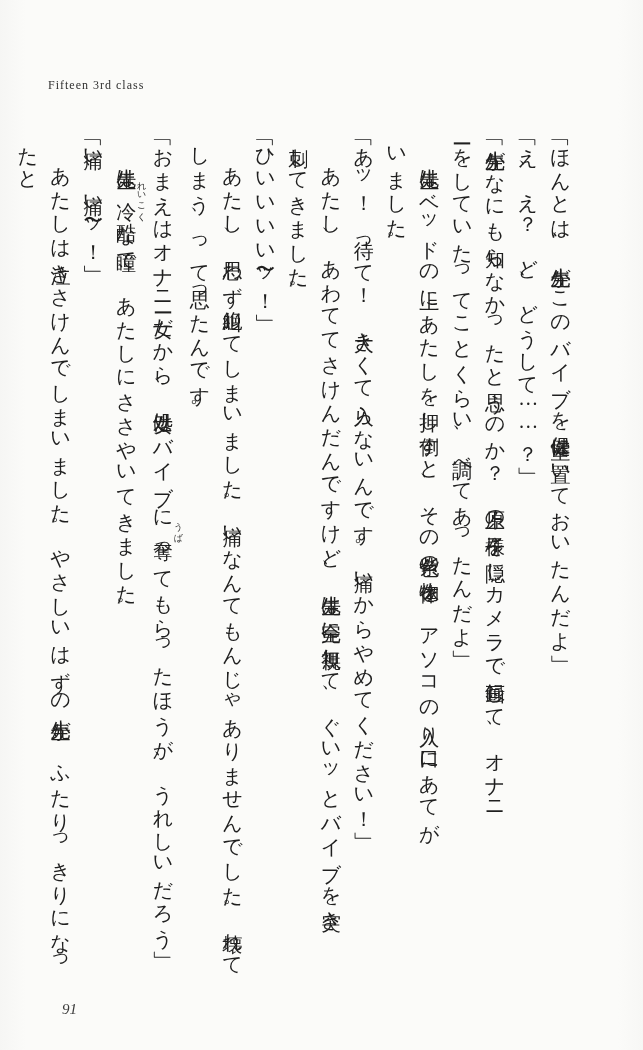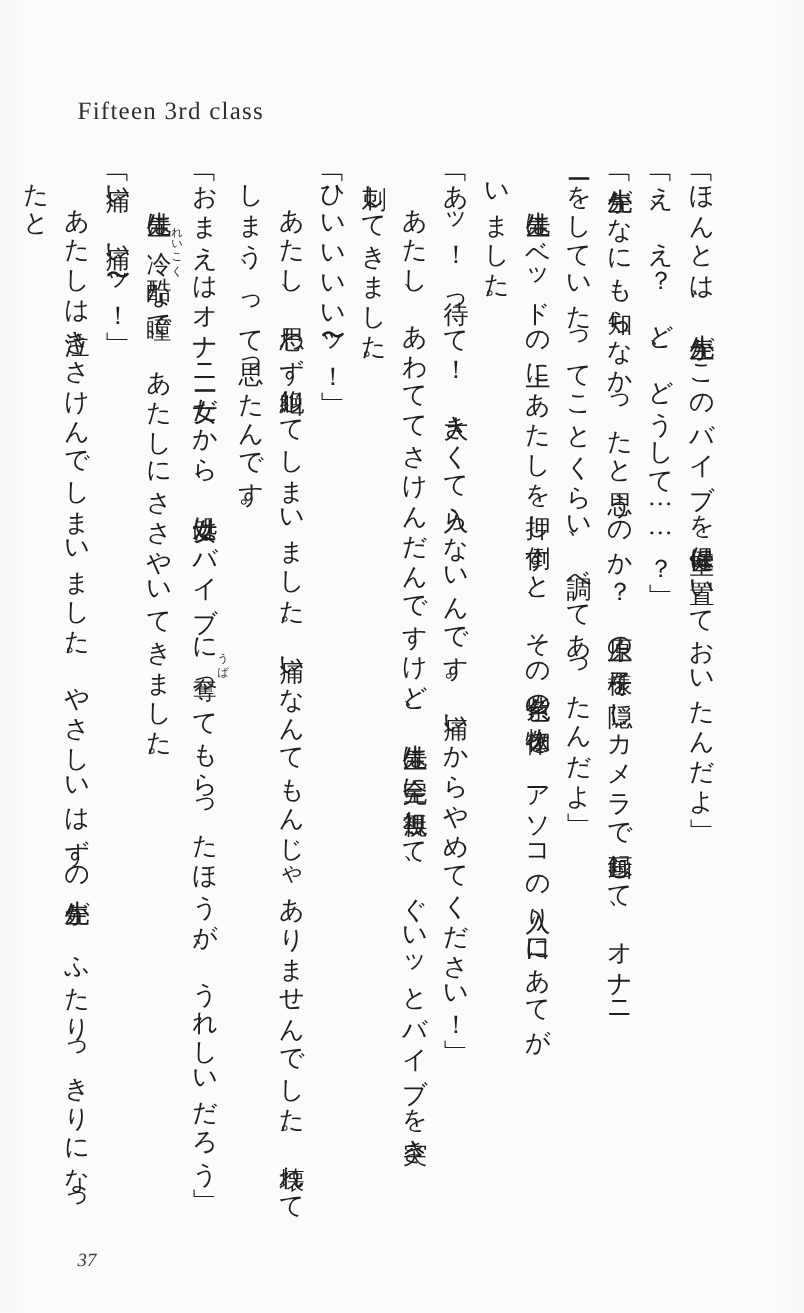--- a/index.html
+++ b/index.html
@@ -15,23 +15,23 @@
     font-family: "Liberation Serif", "DejaVu Serif", serif;
   }
   
   .page {
     position: absolute;
     inset: 0;
     background: linear-gradient(90deg, #f6f6f4 0%, #fbfbf9 4%, #fbfbf9 96%, #f7f7f5 100%);
   }
   .running-head {
     position: absolute;
-    left: 62px;
+    left: 48px;
     top: 78px;
-    font-size: 20px;
+    font-size: 12px;
     color: #2f2f2f;
     letter-spacing: 1px;
   }
   .page-number {
     position: absolute;
     left: 62px;
     top: 1001px;
     font-size: 15px;
     font-style: italic;
     color: #3a3a3a;
@@ -81,14 +81,14 @@
       <div class="text-line">刺してきました。</div>
       <div class="text-line">「ひいいいい〜ッ！」</div>
       <div class="text-line indent">あたし、思わず絶叫してしまいました。痛いなんてもんじゃありませんでした。壊れて</div>
       <div class="text-line">しまう、って思ったんです。</div>
       <div class="text-line">「おまえはオナニー女だから、処女はバイブに<ruby>奪<rt>うば</rt></ruby>ってもらったほうが、うれしいだろう」</div>
       <div class="text-line indent">先生は<ruby>冷酷<rt>れいこく</rt></ruby>な瞳で、あたしにささやいてきました。</div>
       <div class="text-line">「痛い、痛い〜ッ！」</div>
       <div class="text-line indent">あたしは泣きさけんでしまいました。やさしいはずの先生が、ふたりっきりになったと</div>
     </div>
 
-  <div class="page-number">37</div>
+  <div class="page-number">91</div>
 </div>
 
 </body></html>

